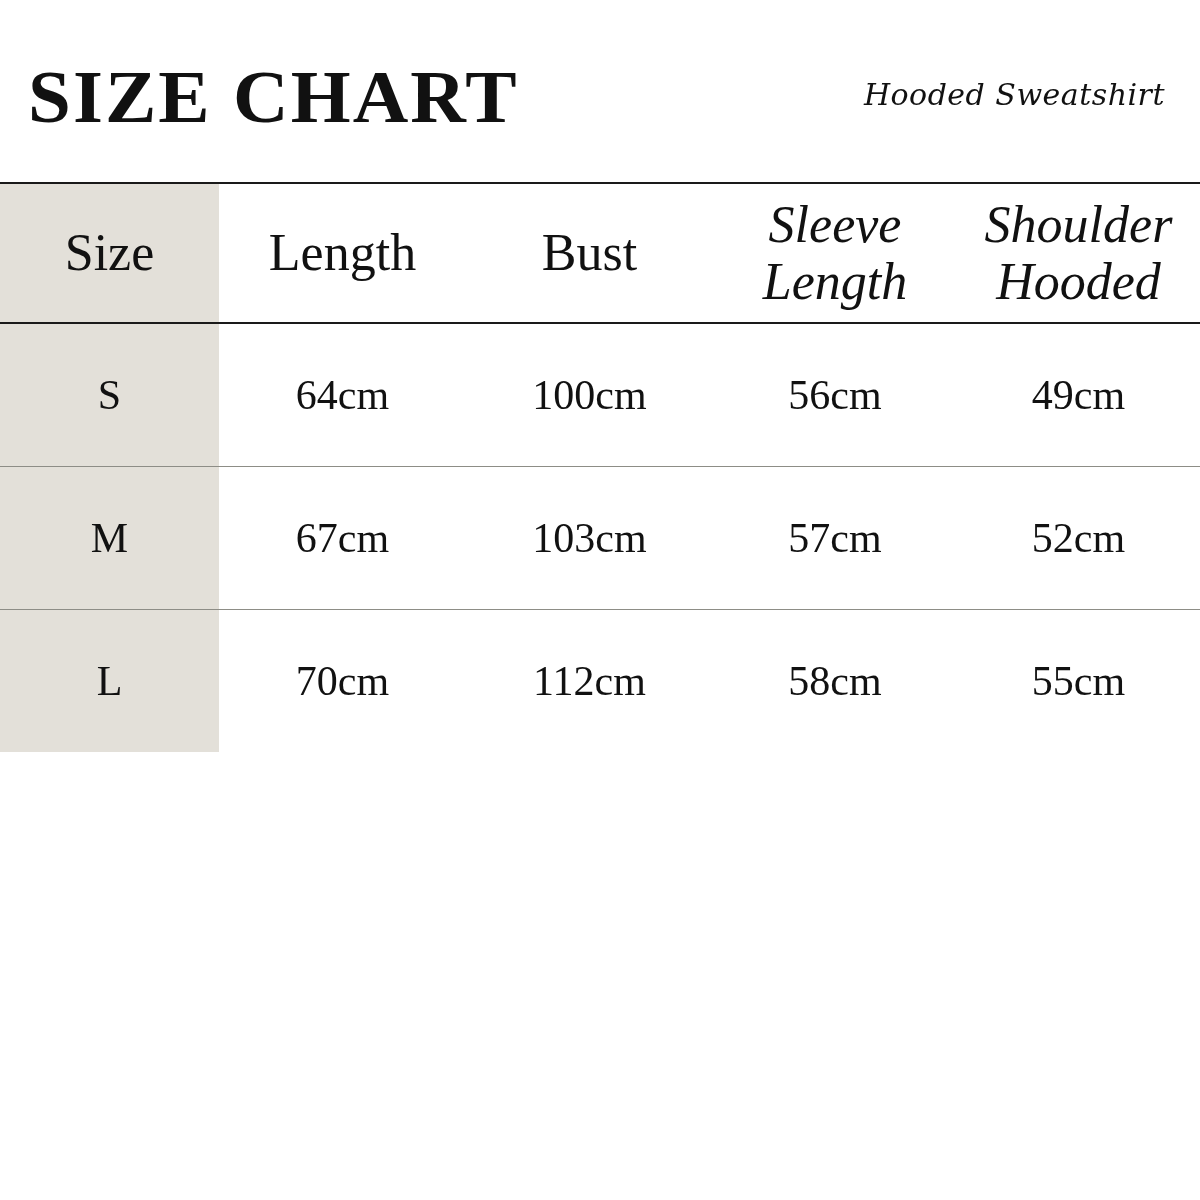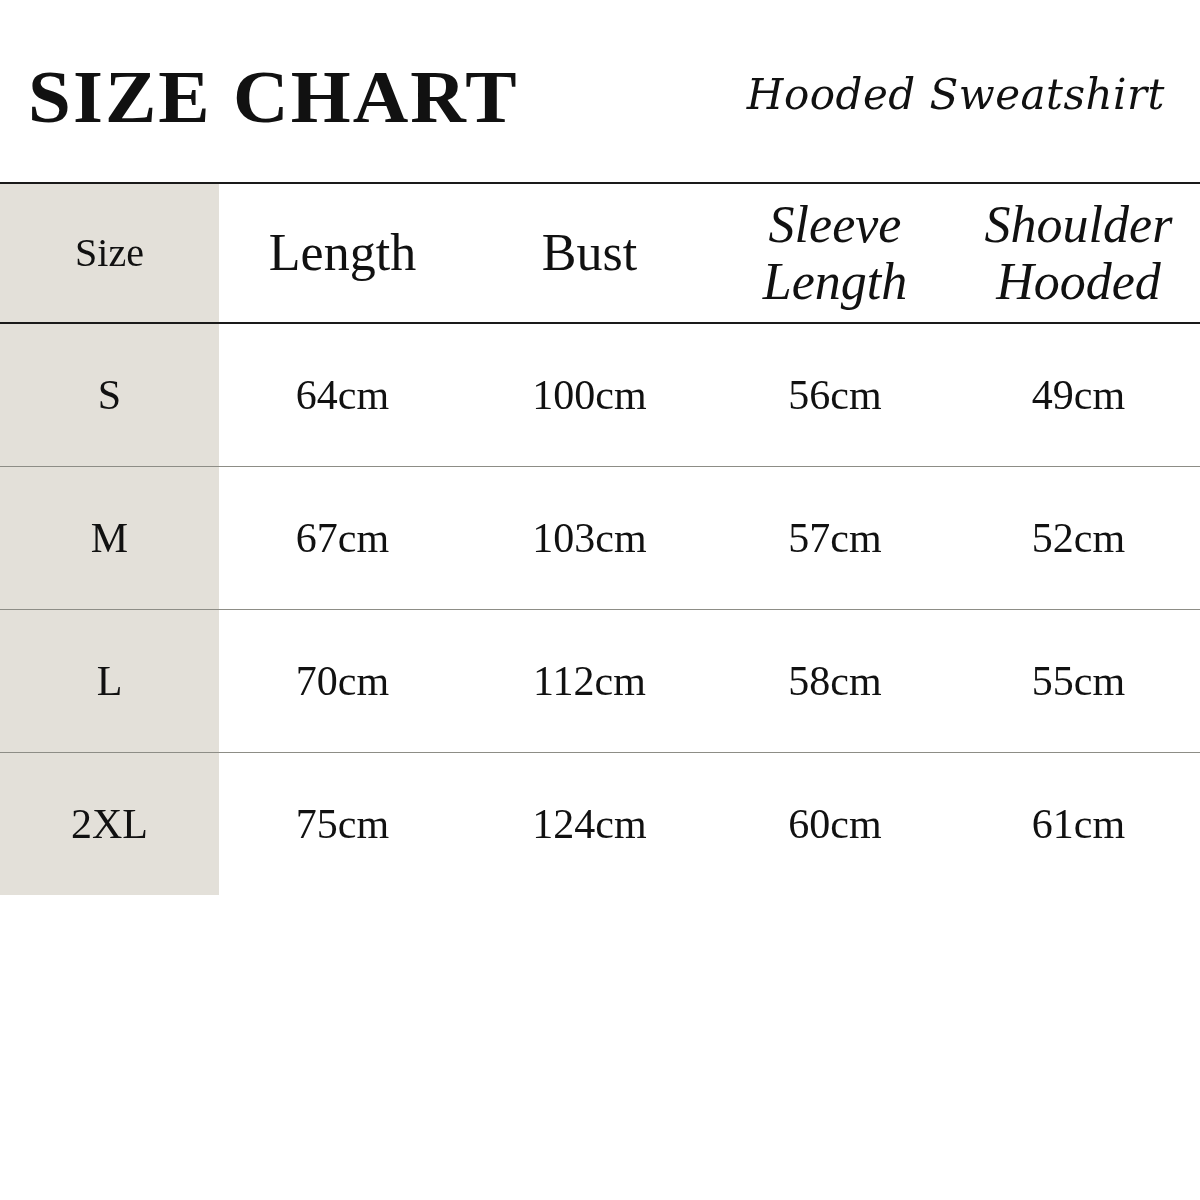--- a/index.html
+++ b/index.html
@@ -39,21 +39,21 @@
     letter-spacing: 2px;
     line-height: 1;
     margin: 0;
     transform: scaleX(1.04);
     transform-origin: left center;
     padding-top: 12px;
   }
   .subtitle {
     font-family: "DejaVu Serif", serif;
     font-style: italic;
-    font-size: 42px;
+    font-size: 30px;
     letter-spacing: 0.5px;
     padding-top: 6px;
     white-space: nowrap;
     text-align: center;
   }
 
   
   .table-wrap {
     position: relative;
     width: 1200px;
@@ -93,21 +93,21 @@
   .body-row td {
     height: 142px;
     font-size: 42px;
   }
   .col-size-cell {
     background: #e3e0d9;
     font-size: 42px;
   }
   .head-row th.col-size-cell {
     background: #e3e0d9;
-    font-size: 40px;
+    font-size: 52px;
   }
   .head-row th.two-line {
     line-height: 1.1;
     font-style: italic;
   }
 </style>
 </head>
 <body>
 
 <div class="page">
@@ -156,24 +156,17 @@
           <td>57cm</td>
           <td>52cm</td>
         </tr>
         <tr class="body-row">
           <td class="col-size-cell">L</td>
           <td>70cm</td>
           <td>112cm</td>
           <td>58cm</td>
           <td>55cm</td>
         </tr>
-        <tr class="body-row">
-          <td class="col-size-cell">2XL</td>
-          <td>75cm</td>
-          <td>124cm</td>
-          <td>60cm</td>
-          <td>61cm</td>
-        </tr>
       </tbody>
     </table>
   </div>
 
 </div>
 
 </body></html>

